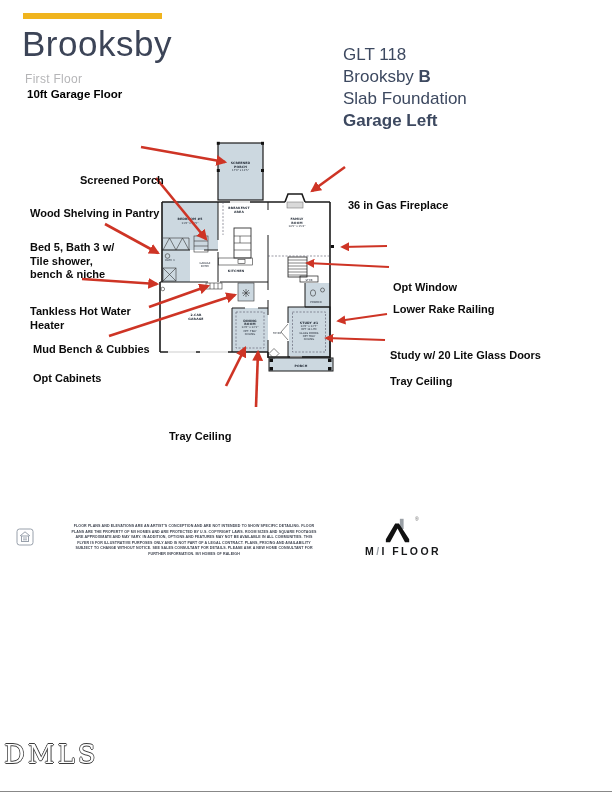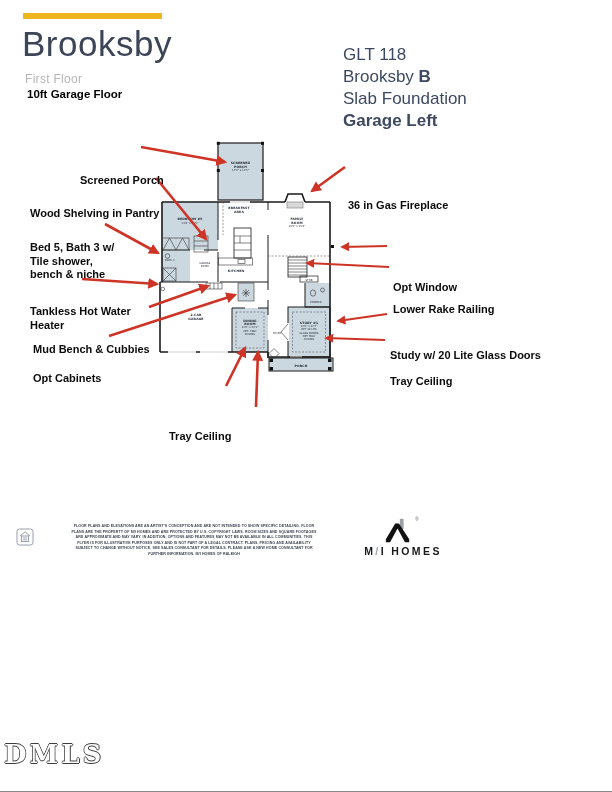--- a/index.html
+++ b/index.html
@@ -41,21 +41,21 @@
   .eho{position:absolute;left:16px;top:528px;}
   .disclaimer{position:absolute;left:70px;top:524px;width:248px;font-size:3.6px;line-height:1.55;
               font-weight:bold;color:#3F4450;text-align:center;letter-spacing:.1px;}
   .mi-logo{position:absolute;left:363px;top:516px;width:80px;text-align:center;}
   .mi-logo .roof{display:block;margin:0 auto 0 18px;}
   .mi-logo .reg{position:absolute;left:52px;top:0;font-size:5px;color:#666;}
   .mi-logo .lg-text{font-size:10.5px;font-weight:600;letter-spacing:2.4px;color:#17181A;margin-top:1px;}
   .mi-logo .lg-text .slash{color:#9AA0A6;}
   .watermark{position:absolute;left:4px;top:739px;font-family:"DejaVu Serif",serif;font-size:26px;
              letter-spacing:3px;color:#fff;
-             text-shadow:.8px 0 0 #3c3c3c,-.8px 0 0 #3c3c3c,0 .8px 0 #3c3c3c,0 -.8px 0 #3c3c3c;font-weight:bold;}
+             text-shadow:.8px 0 0 #3c3c3c,-.8px 0 0 #3c3c3c,0 .8px 0 #3c3c3c,0 -.8px 0 #3c3c3c;}
 </style>
 </head>
 <body>
 
 <div class="page">
 
   <div class="accent-bar"></div>
   <div class="brand-title">Brooksby</div>
   <div class="floor-label">First Floor</div>
   <div class="ceiling-note">10ft Garage Floor</div>
@@ -228,18 +228,18 @@
   </svg>
 
   <div class="disclaimer">FLOOR PLANS AND ELEVATIONS ARE AN ARTIST'S CONCEPTION AND ARE NOT INTENDED TO SHOW SPECIFIC DETAILING. FLOOR PLANS ARE THE PROPERTY OF M/I HOMES AND ARE PROTECTED BY U.S. COPYRIGHT LAWS. ROOM SIZES AND SQUARE FOOTAGES ARE APPROXIMATE AND MAY VARY. IN ADDITION, OPTIONS AND FEATURES MAY NOT BE AVAILABLE IN ALL COMMUNITIES. THIS FLYER IS FOR ILLUSTRATIVE PURPOSES ONLY AND IS NOT PART OF A LEGAL CONTRACT. PLANS, PRICING AND AVAILABILITY SUBJECT TO CHANGE WITHOUT NOTICE. SEE SALES CONSULTANT FOR DETAILS. PLEASE ASK A NEW HOME CONSULTANT FOR FURTHER INFORMATION. M/I HOMES OF RALEIGH</div>
 
   <div class="mi-logo">
     <svg class="roof" width="34" height="28" viewBox="0 0 34 30">
       <rect x="19" y="3" width="4" height="11" fill="#9AA0A6"></rect>
       <path d="M4,28 L4,25 L14,8 H18 L29,25 L29,28 H24.5 L16.5,13.5 L8.5,28 Z" fill="#111"></path>
     </svg>
     <span class="reg">®</span>
-    <div class="lg-text"><span>M</span><span class="slash">/</span><span>I HOMES</span></div>
+    <div class="lg-text"><span>M</span><span class="slash">/</span><span>I FLOOR</span></div>
   </div>
 
   <div class="watermark">DMLS</div>
 
 </div>
 
 </body></html>

